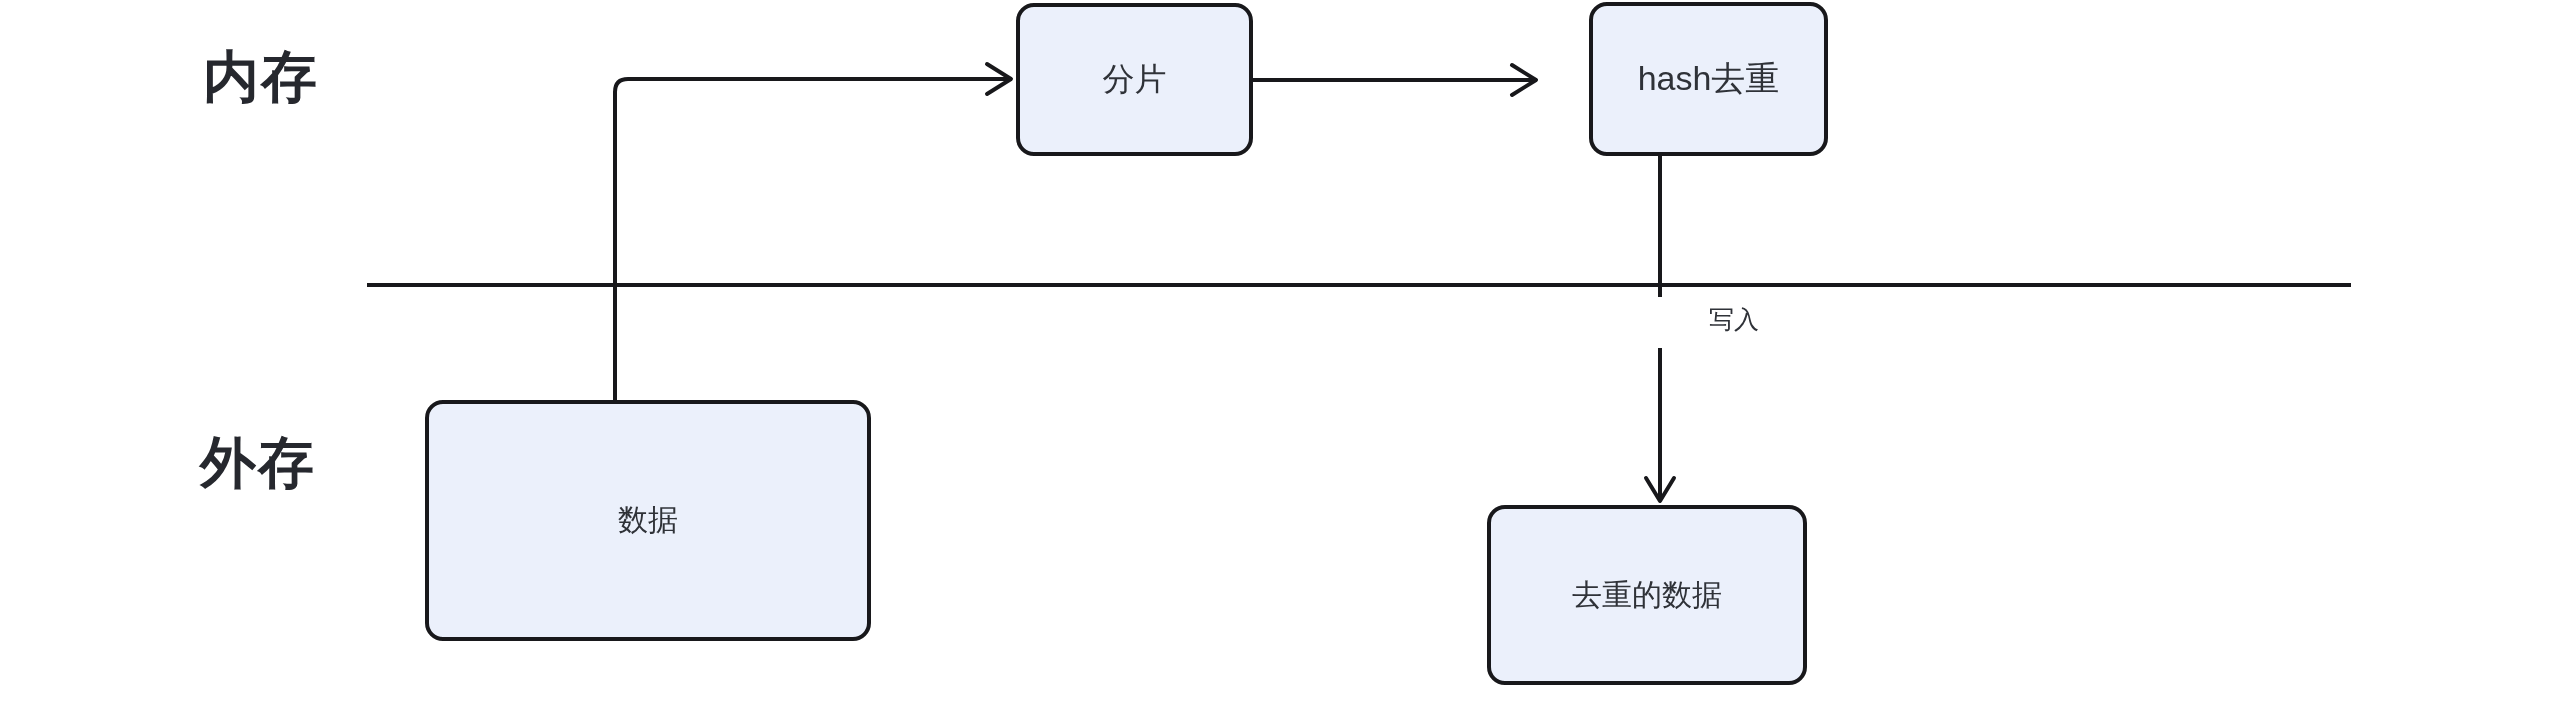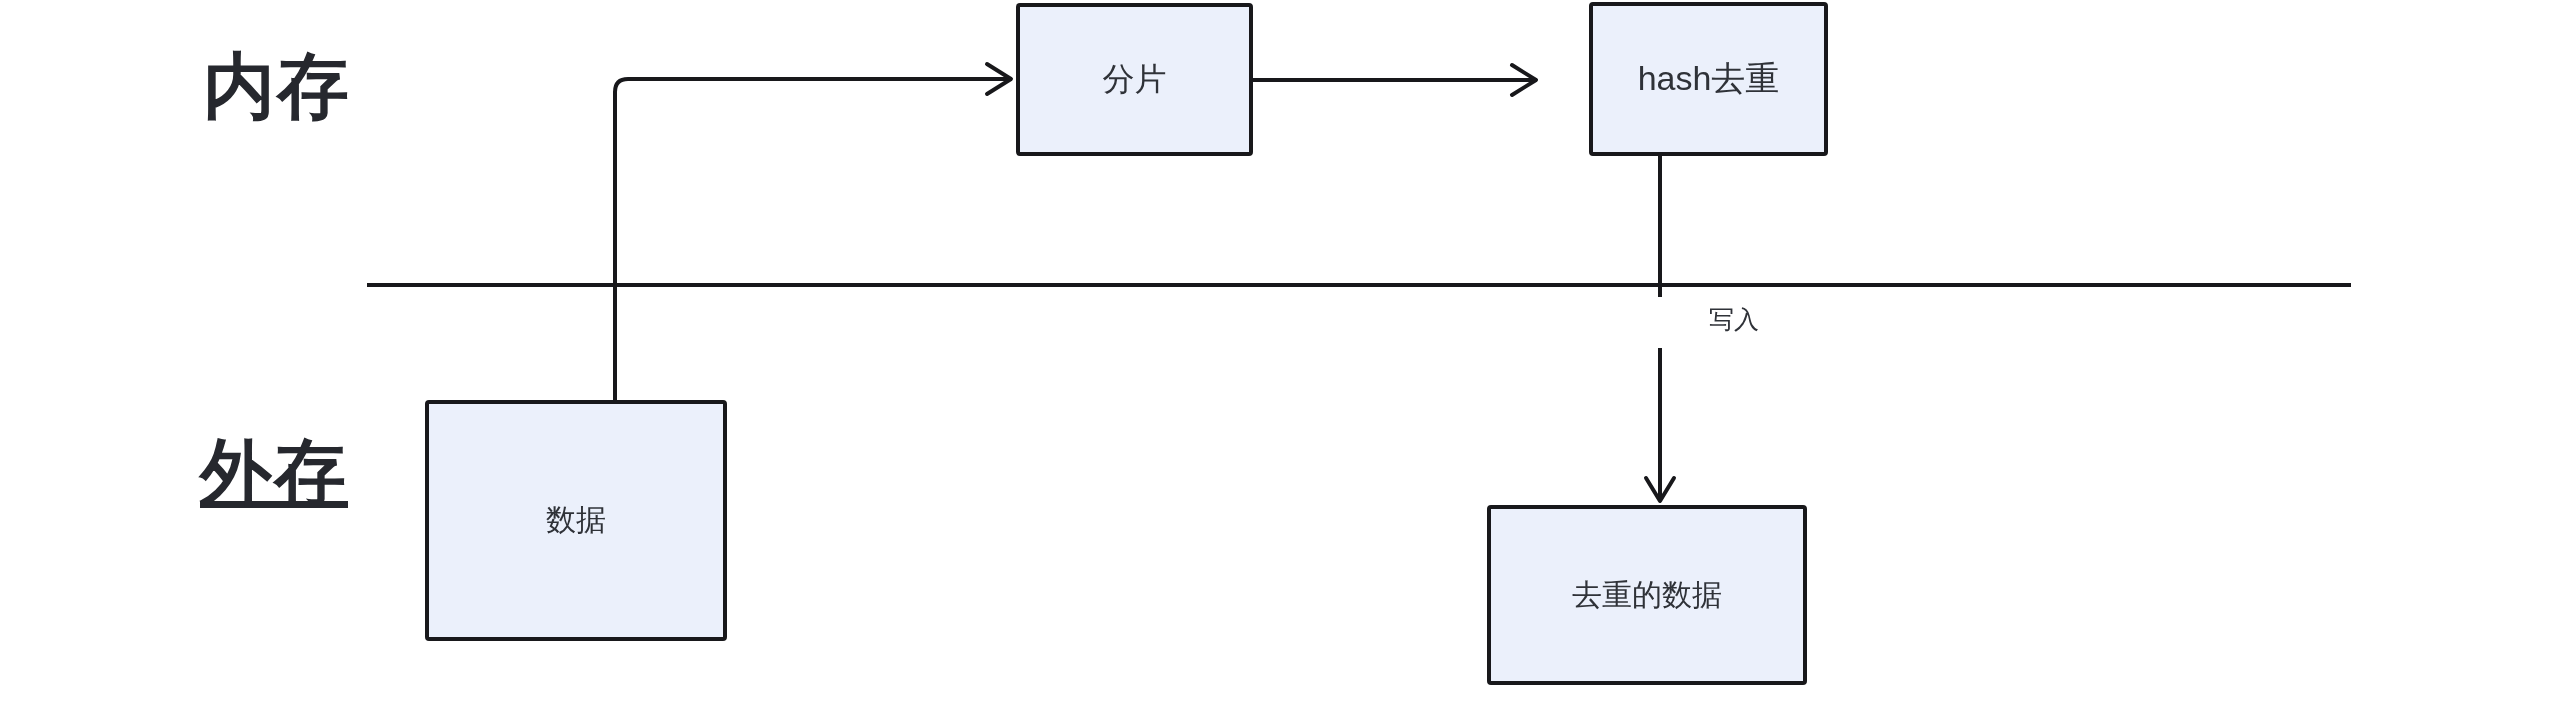--- a/index.html
+++ b/index.html
@@ -23,43 +23,43 @@
   .connector-layer line,
   .connector-layer path{
     stroke:var(--stroke);
     fill:none;
   }
   .node{
     position:absolute;
     box-sizing:border-box;
     background:var(--node-fill);
     border:4px solid var(--stroke);
-    border-radius:4px;
+    border-radius:18px;
     display:flex;align-items:center;justify-content:center;
     color:var(--node-text);
     z-index:1;
     text-align:center;
   }
   #node-read-batch{left:532px;top:128px;width:204px;height:104px;font-size:28px;border-width:3.5px;border-radius:11px;}
   #node-shard{left:1016px;top:3px;width:237px;height:153px;font-size:32px;}
   #node-hash-dedup{left:1541px;top:2px;width:239px;height:154px;font-size:34px;margin-left:48px;}
-  #node-data{left:425px;top:400px;width:302px;height:241px;font-size:30px;}
+  #node-data{left:425px;top:400px;width:446px;height:241px;font-size:30px;}
   #node-dedup-data{left:1487px;top:505px;width:320px;height:180px;font-size:30px;}
   .region-label{
     position:absolute;
     color:var(--region-text);
-    font-size:72px;
+    font-size:56px;
     font-weight:600;
     line-height:1.12;
     letter-spacing:2px;
     z-index:1;
     white-space:nowrap;
   }
   #label-memory{left:203px;top:46px;}
-  #label-disk{left:200px;top:432px;text-decoration:underline;}
+  #label-disk{left:200px;top:432px;}
   .edge-label{
     position:absolute;
     left:1684px;top:303px;width:100px;
     text-align:center;
     font-size:25px;
     color:var(--node-text);
     z-index:1;
   }
 </style>
 </head>

